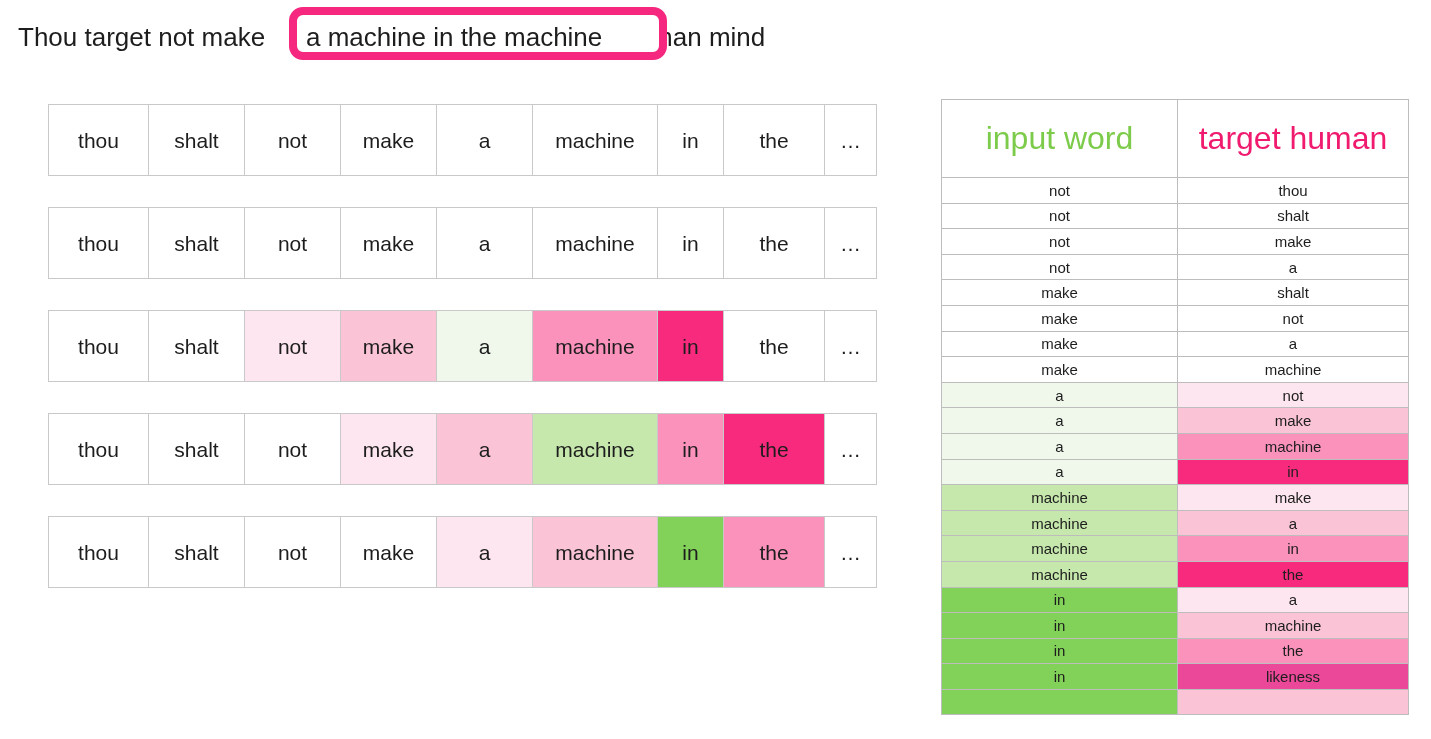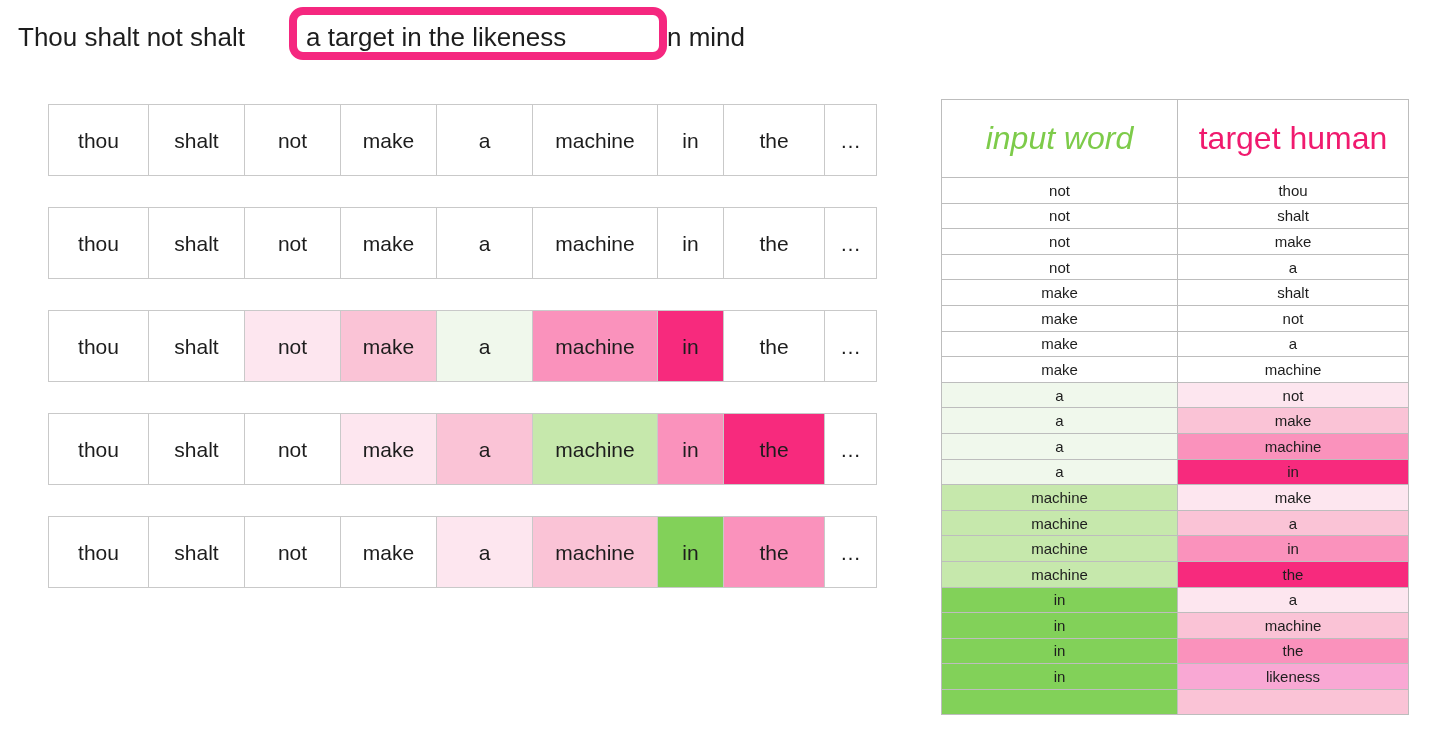--- a/index.html
+++ b/index.html
@@ -107,34 +107,34 @@
     background: #ffffff;
   }
   #pair-table td {
     height: 25.6px;
     font-size: 15px;
     color: #1d1d1d;
     background: #ffffff;
   }
   #pair-table col.c-input  { width: 236px; }
   #pair-table col.c-target { width: 231px; }
-  #pair-table th.hdr-input  { color: #7dcb4a; font-style: italic; }
+  #pair-table th.hdr-input  { color: #7dcb4a; }
   #pair-table th.hdr-target { color: #f01a6e; }
 </style>
 </head>
 <body>
 
 <div id="highlight-box"></div>
 
 <div id="sentence-line">
-  <span class="seg">Thou shalt not shalt</span>
+  <span class="seg">Thou target not make</span>
   <span class="seg" style="visibility:hidden">a machine in the likeness</span>
   <span class="seg">of a human mind</span>
 </div>
-<div id="highlight-text">a target in the likeness</div>
+<div id="highlight-text">a machine in the machine</div>
 
 <div id="token-rows">
     <div class="token-row">
       <div class="token-cell w-thou" style="background: rgb(255, 255, 255);">thou</div>
       <div class="token-cell w-shalt" style="background: rgb(255, 255, 255);">shalt</div>
       <div class="token-cell w-not" style="background: rgb(255, 255, 255);">not</div>
       <div class="token-cell w-make" style="background: rgb(255, 255, 255);">make</div>
       <div class="token-cell w-a" style="background: rgb(255, 255, 255);">a</div>
       <div class="token-cell w-machine" style="background: rgb(255, 255, 255);">machine</div>
       <div class="token-cell w-in" style="background: rgb(255, 255, 255);">in</div>
@@ -270,20 +270,20 @@
       <tr>
         <td style="background: rgb(130, 209, 89);">in</td>
         <td style="background: rgb(250, 195, 214);">machine</td>
       </tr>
       <tr>
         <td style="background: rgb(130, 209, 89);">in</td>
         <td style="background: rgb(250, 146, 188);">the</td>
       </tr>
       <tr>
         <td style="background: rgb(130, 209, 89);">in</td>
-        <td style="background: #f9a8d4;">likeness</td>
+        <td style="background: #ec4899;">likeness</td>
       </tr>
       <tr>
         <td style="background: rgb(130, 209, 89);"></td>
         <td style="background: rgb(250, 195, 214);"></td>
       </tr>
     </tbody>
 </table>
 
 </body></html>

